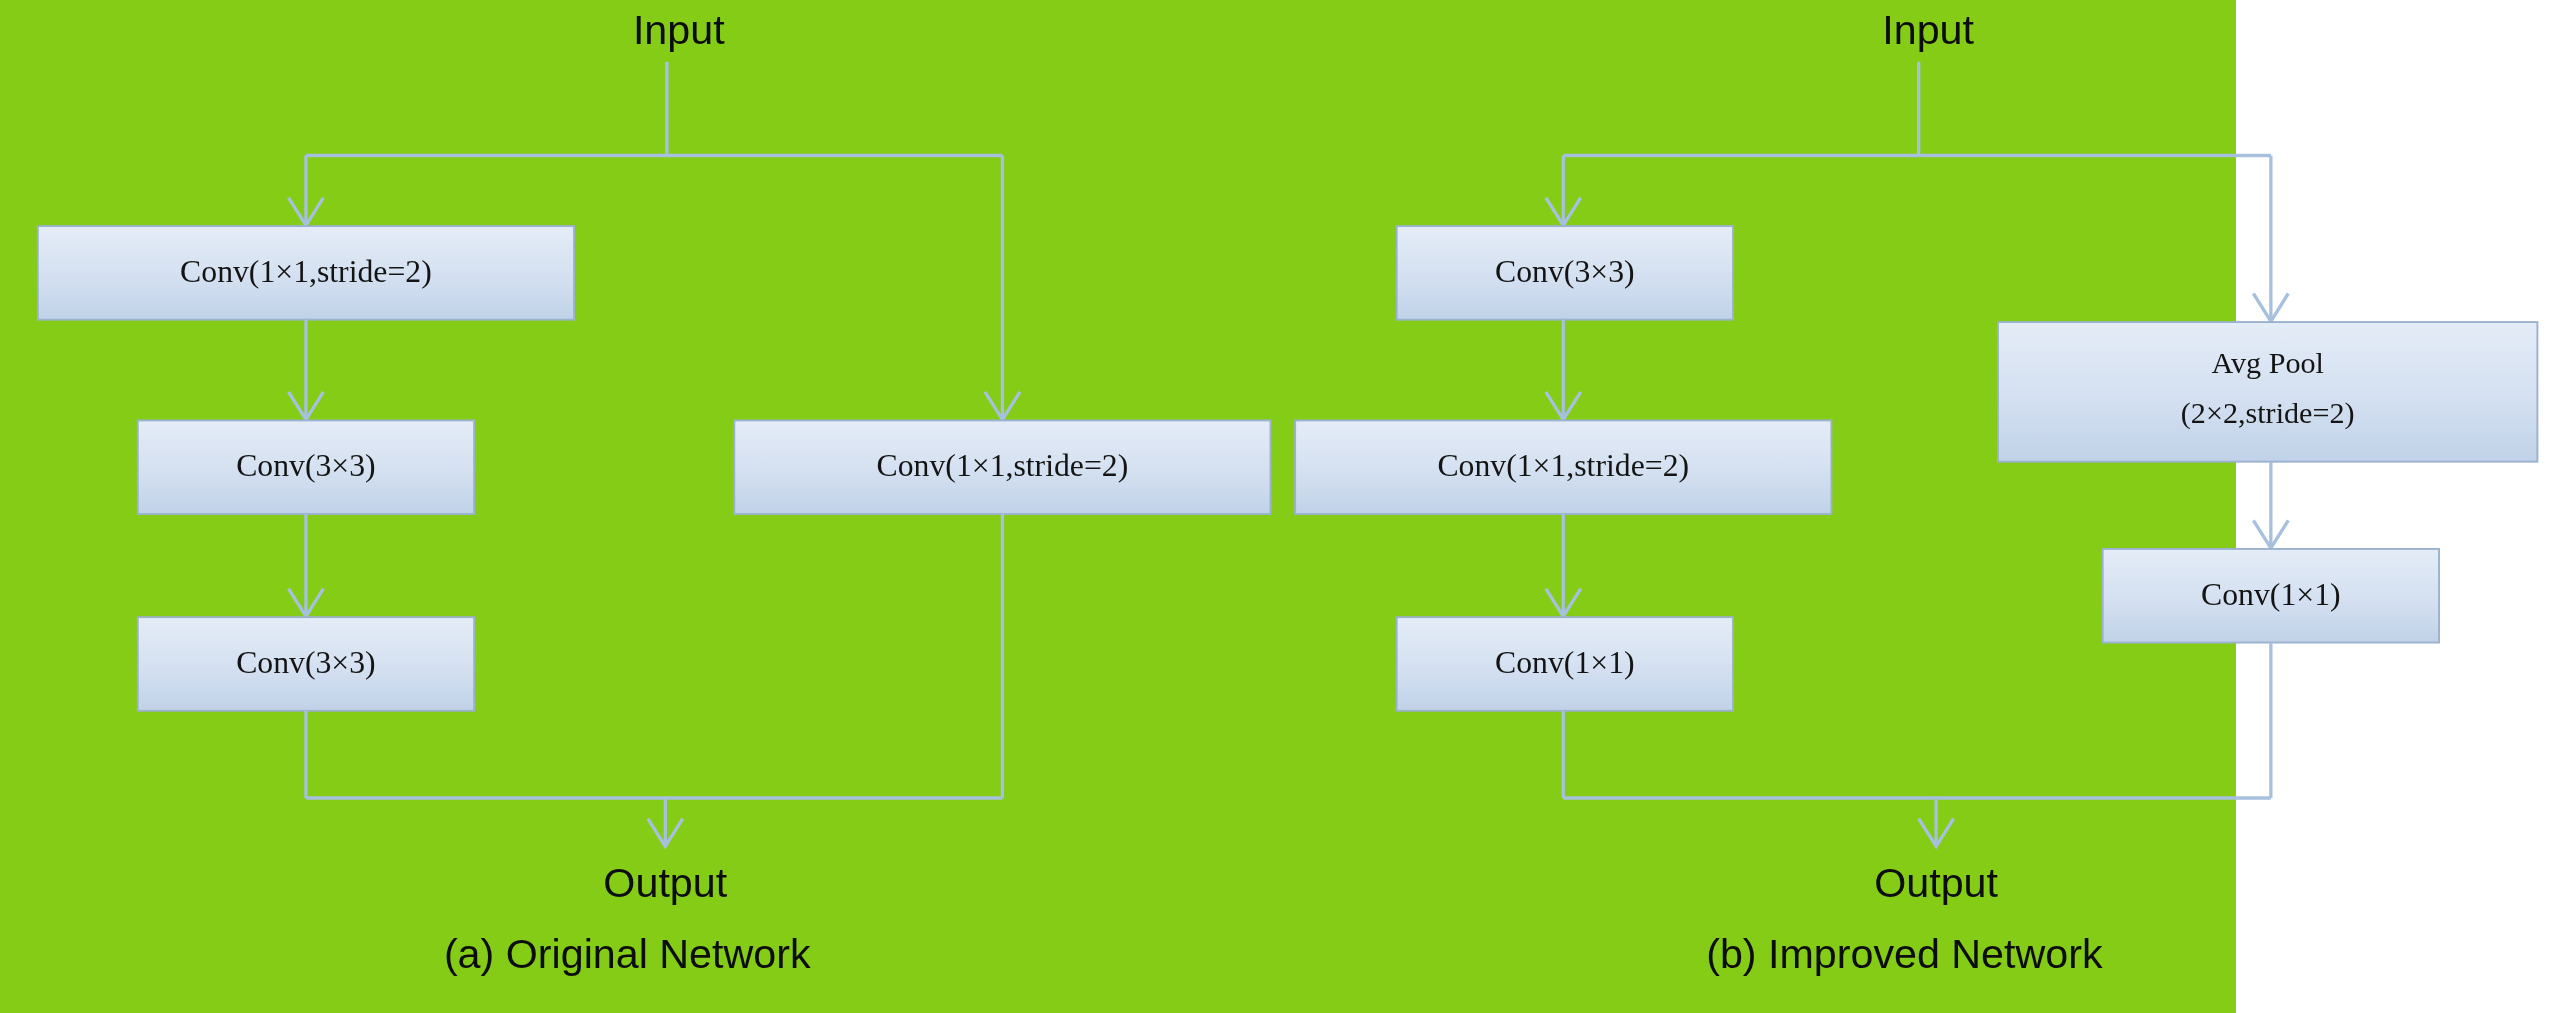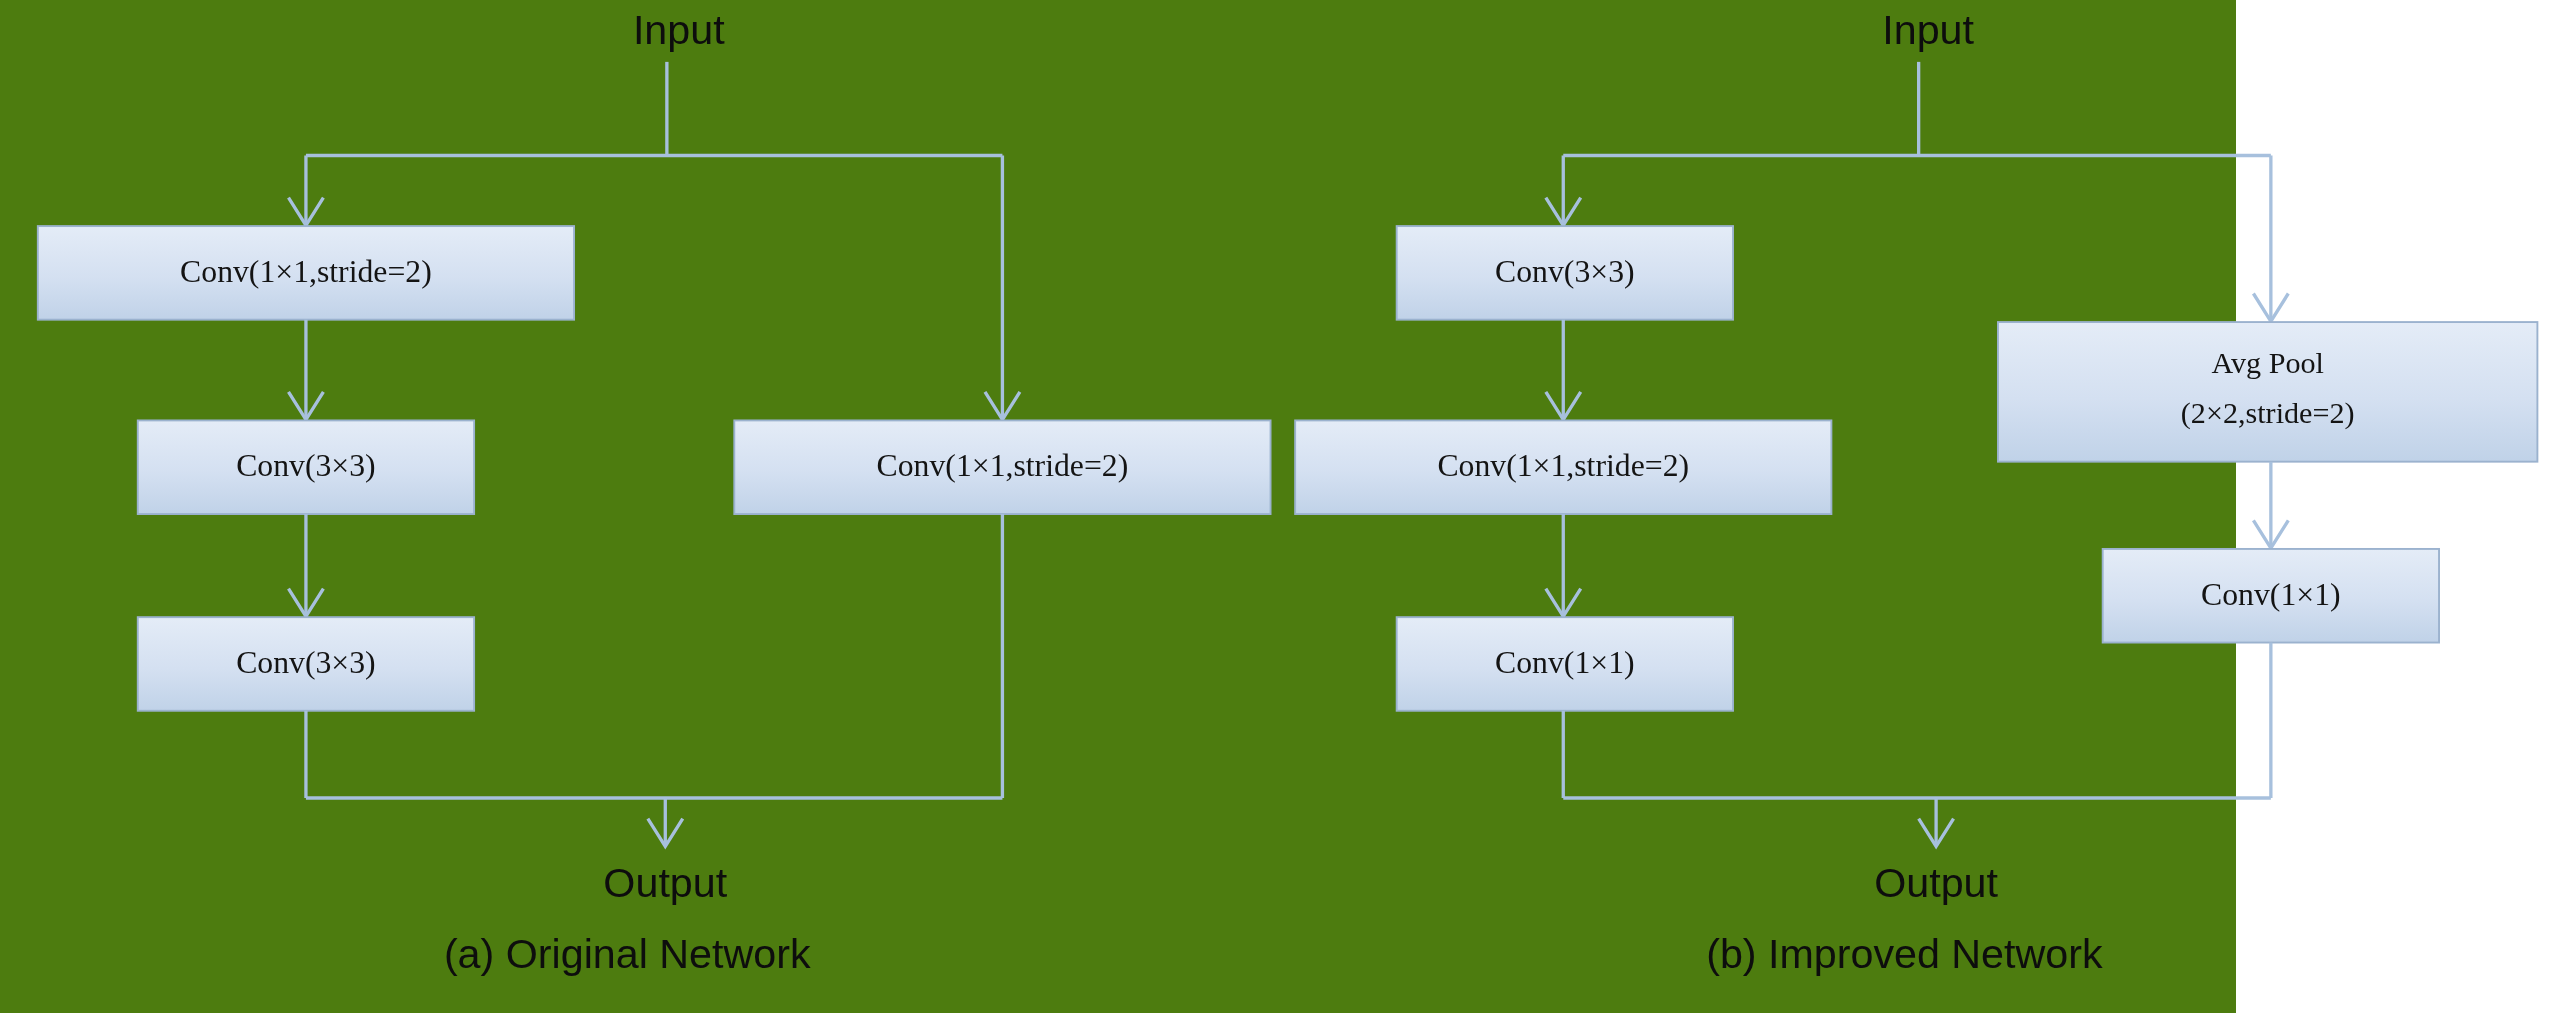--- a/index.html
+++ b/index.html
@@ -10,21 +10,21 @@
   body {
     width: 2576px;
     height: 1013px;
     font-family: "Liberation Sans", sans-serif;
     overflow: hidden;
   }
   #stage {
     position: relative;
     width: 2236px;
     height: 1013px;
-    background: #4d7c0f;
+    background: #84cc16;
   }
   svg.diagram-canvas {
     position: absolute;
     left: 0;
     top: 0;
     width: 2576px;
     height: 1013px;
   }
   .node-box-rect {
     stroke: #9bb2ce;

